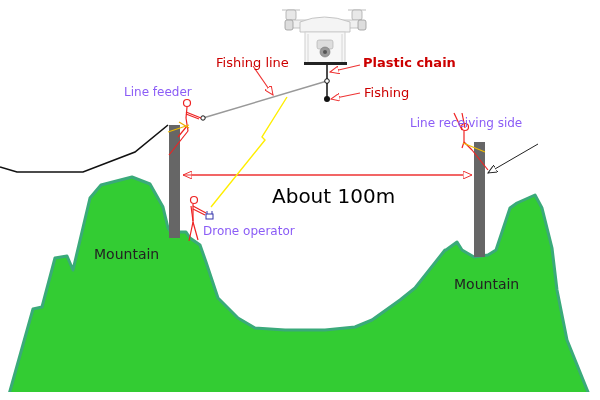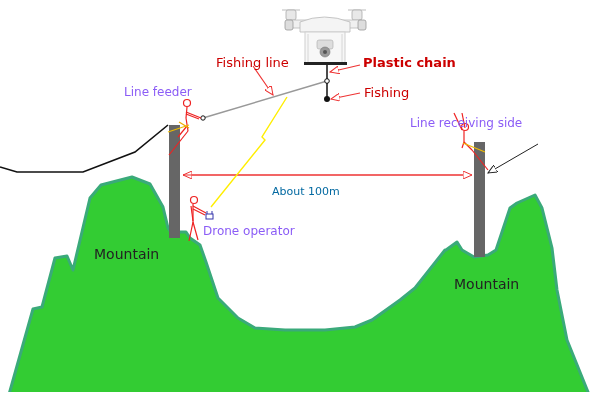--- a/index.html
+++ b/index.html
@@ -1,21 +1,21 @@
 <!DOCTYPE html>
 <html><head>
   <meta charset="utf-8">
   <style>
     html, body { margin: 0; padding: 0; background: #ffffff; }
     #stage { position: relative; width: 600px; height: 392px; overflow: hidden; background: #ffffff; }
     svg { position: absolute; left: 0; top: 0; }
     .lbl { position: absolute; font-family: "DejaVu Sans", sans-serif; white-space: nowrap; line-height: 1; }
     .red { color: #cc0000; font-size: 13px; }
     .blk { color: #8b5cf6; font-size: 12px; }
-    .big { color: #0369a1; font-size: 11px; }
+    .big { color: #000000; font-size: 20px; }
     .mtn { color: #222222; font-size: 14px; }
   </style>
 </head>
 <body>
 
 <div id="stage">
   <svg width="600" height="400" viewBox="0 0 600 400">
     <defs>
       <marker id="openArrow" markerWidth="10" markerHeight="8" refX="9" refY="4" orient="auto" markerUnits="userSpaceOnUse">
         <path d="M0,0 L9,4 L0,8 Z" fill="#ffffff" stroke="#ee3333" stroke-width="1"></path>

